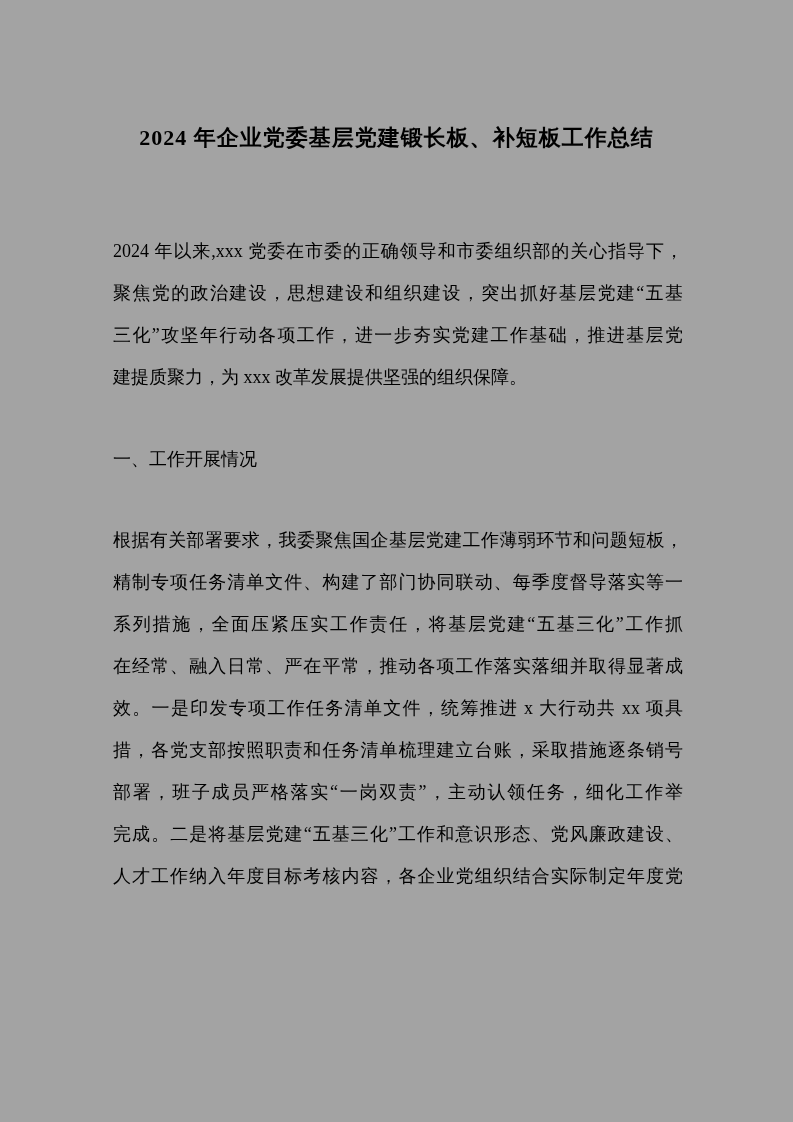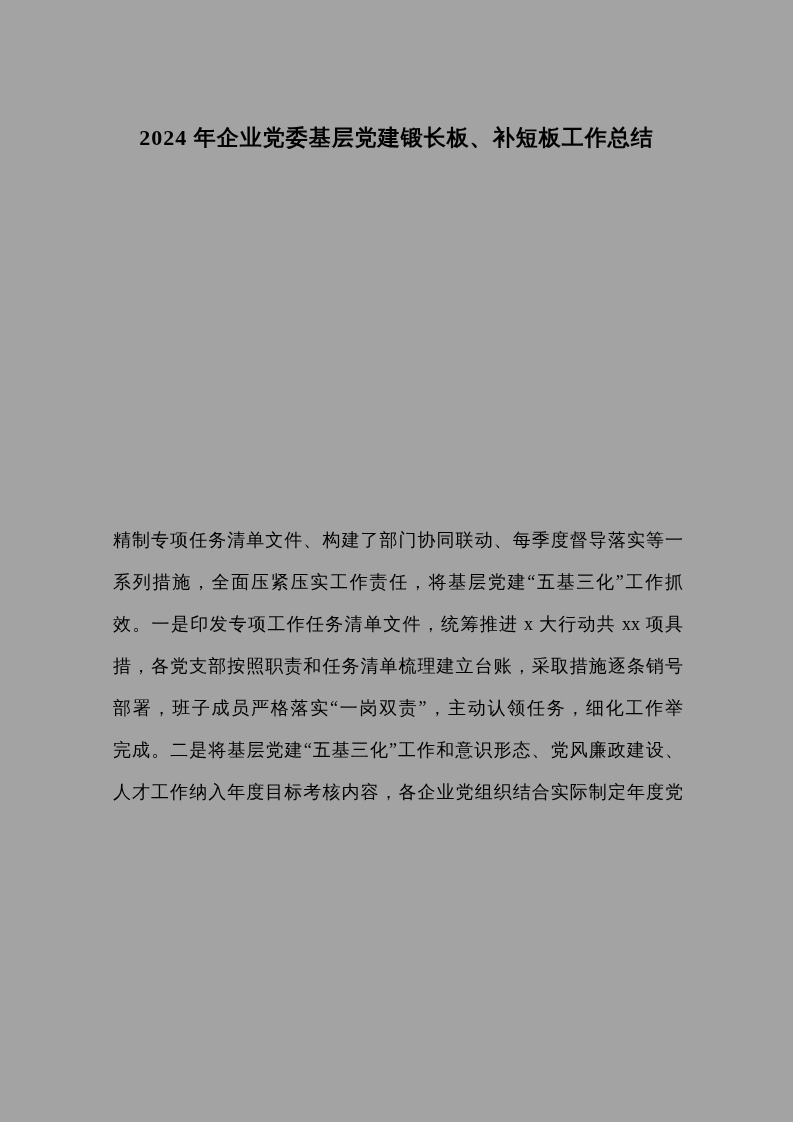--- a/index.html
+++ b/index.html
@@ -60,24 +60,33 @@
   .doc-line.jl {
     text-align-last: justify;
   }
 </style>
 </head>
 <body style="color: rgb(0, 0, 0); background: rgb(255, 255, 255);">
 
 <div class="page">
   <h1 class="doc-title">2024 年企业党委基层党建锻长板、补短板工作总结</h1>
 
+  <div class="para intro-para">
+      <div class="doc-line jl">2024 年以来,xxx 党委在市委的正确领导和市委组织部的关心指导下，</div>
+      <div class="doc-line jl">聚焦党的政治建设，思想建设和组织建设，突出抓好基层党建“五基</div>
+      <div class="doc-line jl">三化”攻坚年行动各项工作，进一步夯实党建工作基础，推进基层党</div>
+      <div class="doc-line">建提质聚力，为 xxx 改革发展提供坚强的组织保障。</div>
+    </div>
 
+  <h2 class="doc-heading">一、工作开展情况</h2>
 
   <div class="para body-para">
+      <div class="doc-line jl">根据有关部署要求，我委聚焦国企基层党建工作薄弱环节和问题短板，</div>
       <div class="doc-line jl">精制专项任务清单文件、构建了部门协同联动、每季度督导落实等一</div>
       <div class="doc-line jl">系列措施，全面压紧压实工作责任，将基层党建“五基三化”工作抓</div>
+      <div class="doc-line jl">在经常、融入日常、严在平常，推动各项工作落实落细并取得显著成</div>
       <div class="doc-line jl">效。一是印发专项工作任务清单文件，统筹推进 x 大行动共 xx 项具</div>
       <div class="doc-line jl">措，各党支部按照职责和任务清单梳理建立台账，采取措施逐条销号</div>
       <div class="doc-line jl">部署，班子成员严格落实“一岗双责”，主动认领任务，细化工作举</div>
       <div class="doc-line jl">完成。二是将基层党建“五基三化”工作和意识形态、党风廉政建设、</div>
       <div class="doc-line jl">人才工作纳入年度目标考核内容，各企业党组织结合实际制定年度党</div>
     </div>
 </div>
 
 </body></html>

